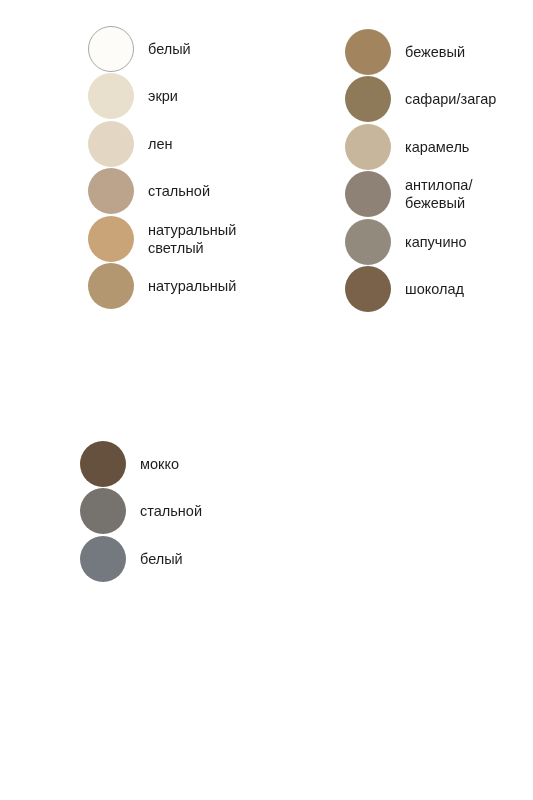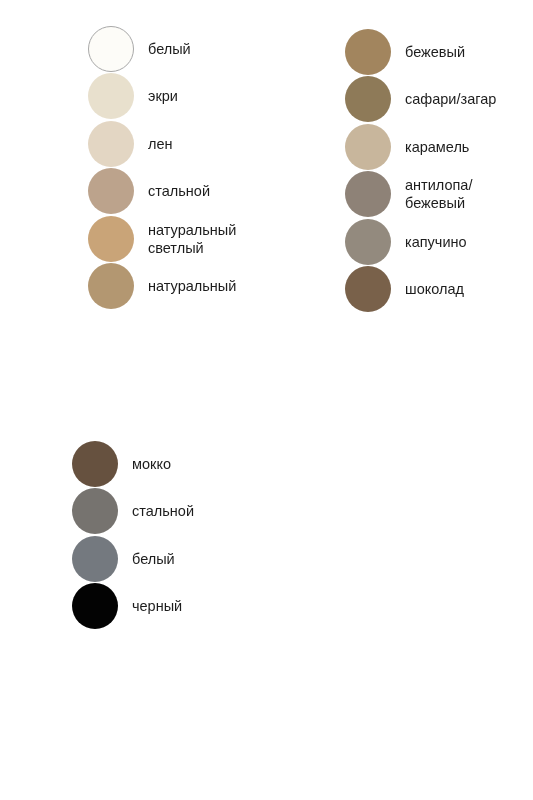--- a/index.html
+++ b/index.html
@@ -18,21 +18,21 @@
     position: relative;
     width: 487px;
     height: 800px;
     padding-left: 38px;
   }
   .swatch-group {
     position: absolute;
   }
   #group-neutrals-light { left: 88px; top: 25px; }
   #group-browns        { left: 345px; top: 28px; }
-  #group-greys         { left: 72px; top: 440px; }
+  #group-greys         { left: 80px; top: 440px; }
 
   .swatch-row {
     display: flex;
     align-items: center;
     height: 47.5px;
   }
   .swatch-dot {
     width: 46px;
     height: 46px;
     border-radius: 50%;
@@ -118,19 +118,15 @@
         <div class="swatch-label">мокко</div>
       </div>
       <div class="swatch-row">
         <div class="swatch-dot" style="background: rgb(118, 115, 111);"></div>
         <div class="swatch-label">стальной</div>
       </div>
       <div class="swatch-row">
         <div class="swatch-dot" style="background: rgb(116, 121, 127);"></div>
         <div class="swatch-label">белый</div>
       </div>
-      <div class="swatch-row">
-        <div class="swatch-dot" style="background: rgb(3, 3, 3);"></div>
-        <div class="swatch-label">черный</div>
-      </div>
     </div>
 
 </div>
 
 </body></html>

